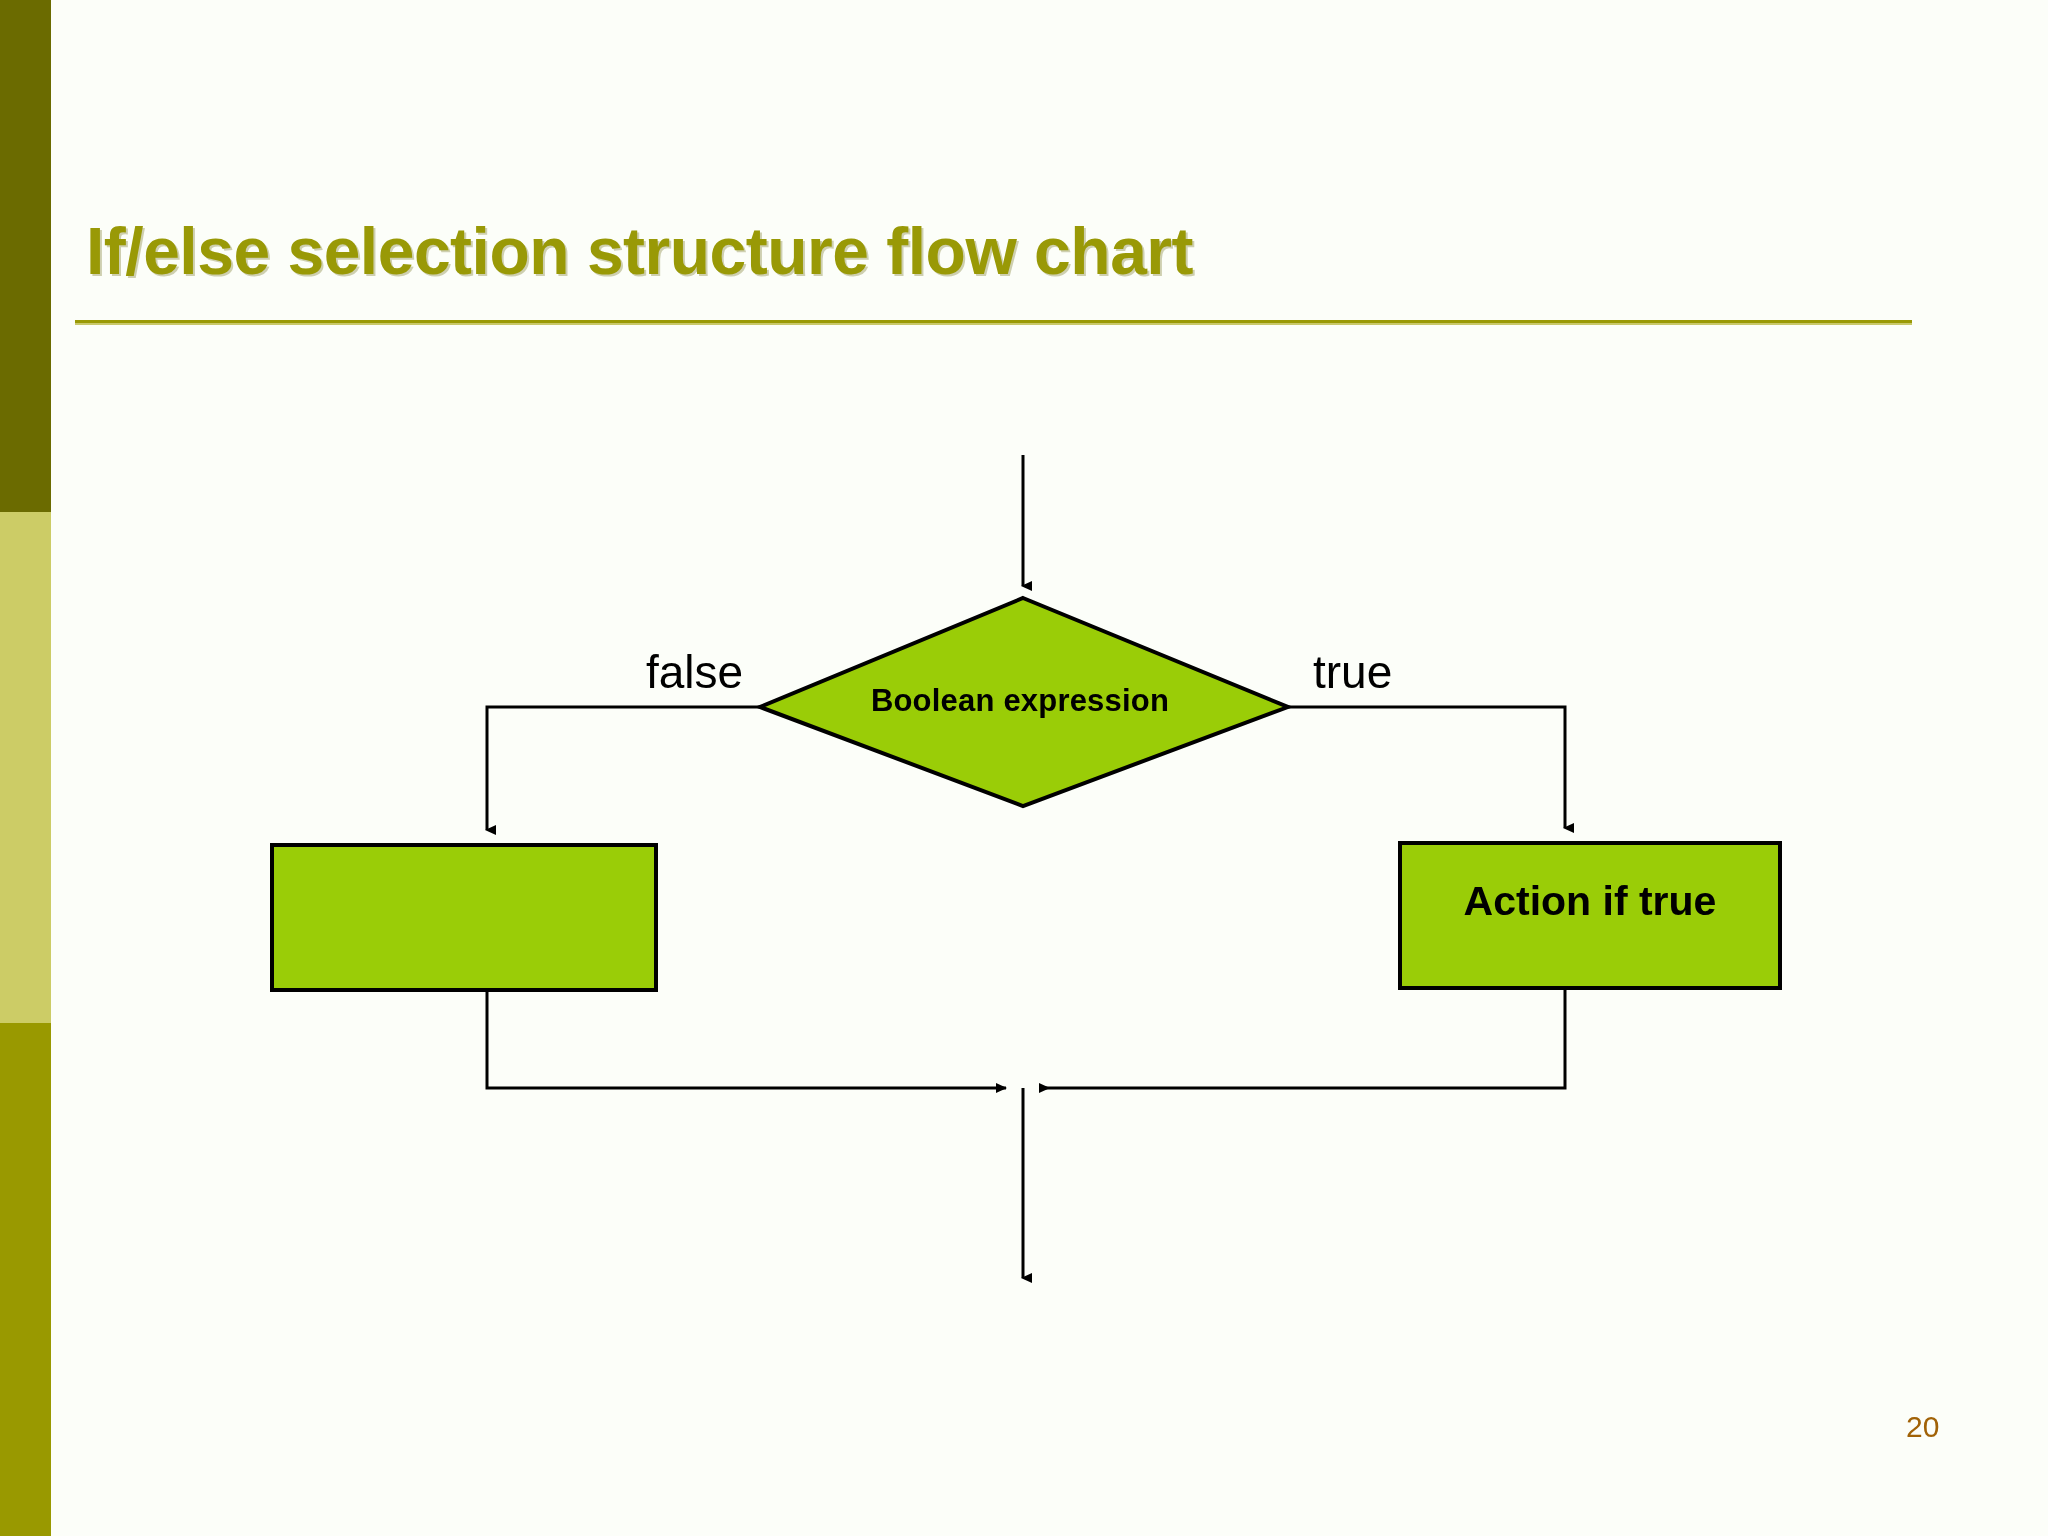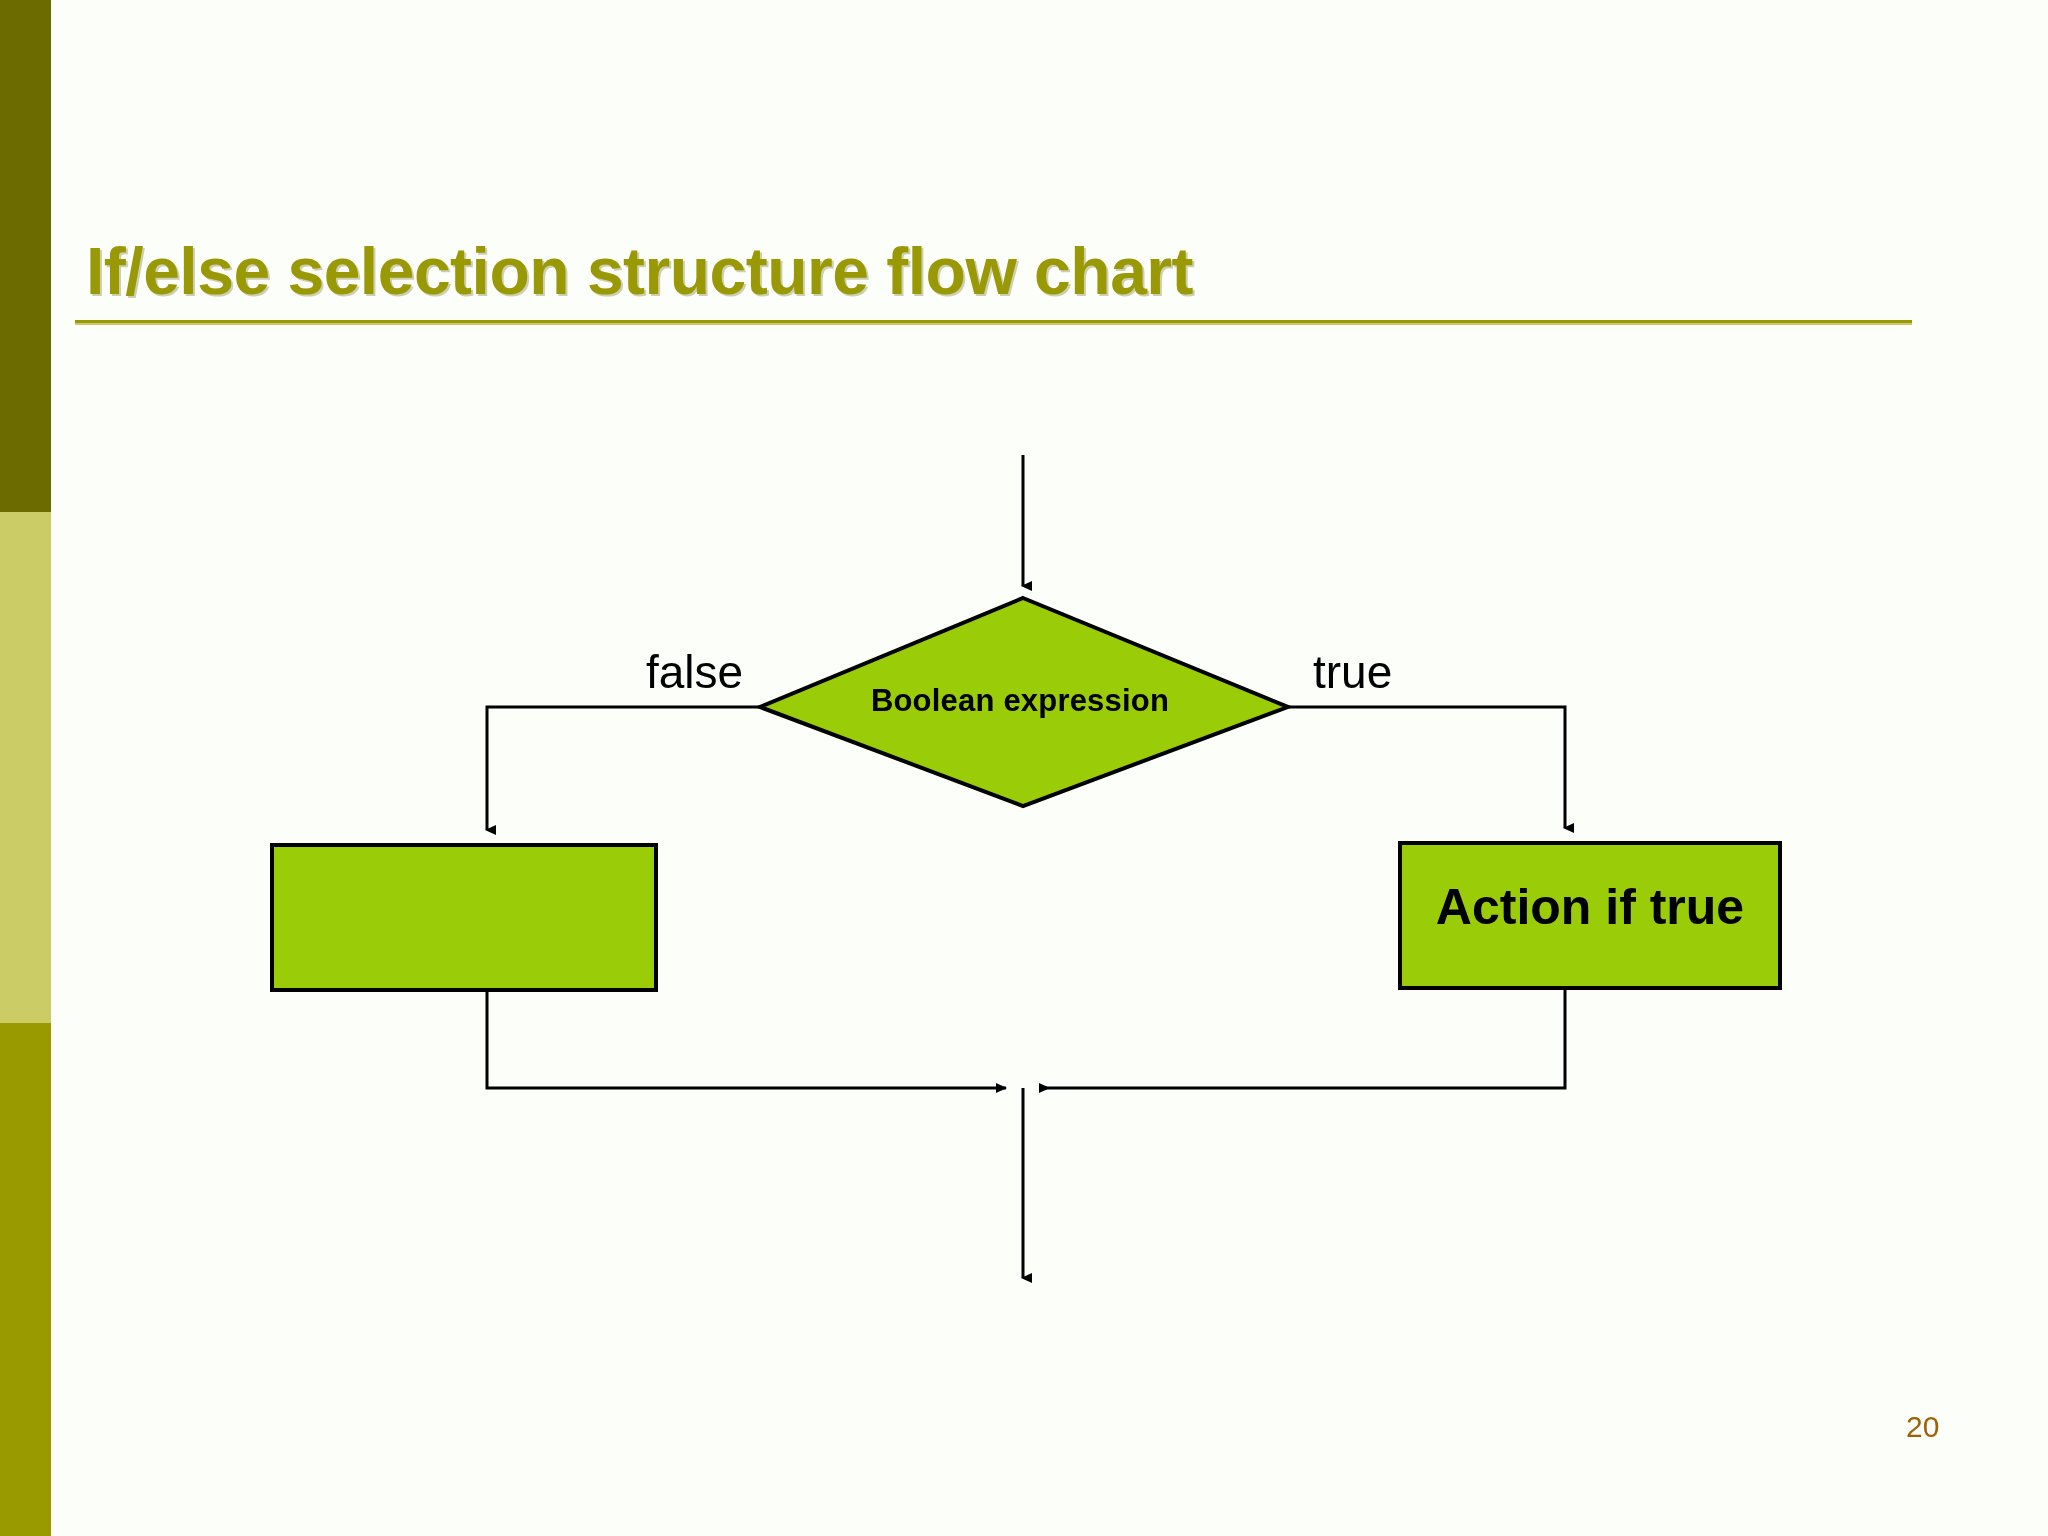--- a/index.html
+++ b/index.html
@@ -79,21 +79,21 @@
   #box-false-label {
     left: 272px;
     top: 890px;
     width: 384px;
     font-size: 41px;
   }
   #box-true-label {
     left: 1400px;
     top: 878px;
     width: 380px;
-    font-size: 50px;
+    font-size: 41px;
   }
   .edge-label {
     position: absolute;
     font-size: 46px;
     font-weight: normal;
     color: #000000;
     white-space: nowrap;
   }
   #label-false { left: 646px; top: 645px; }
   #label-true  { left: 1313px; top: 645px; }
@@ -109,21 +109,21 @@
 </style>
 </head>
 <body style="background: rgb(252, 254, 249);">
 
 <div id="sidebar">
   <div class="side-seg" id="side-top" style="background: rgb(107, 107, 0);"></div>
   <div class="side-seg" id="side-mid" style="background: rgb(204, 204, 102);"></div>
   <div class="side-seg" id="side-bottom" style="background: rgb(153, 153, 0);"></div>
 </div>
 
-<div id="title" style="color: rgb(153, 153, 6); margin-top: 20px;">If/else selection structure flow chart</div>
+<div id="title" style="color: rgb(153, 153, 6);">If/else selection structure flow chart</div>
 <div id="title-rule"></div>
 
 <div id="flowchart">
   <svg id="flow-svg" width="2048" height="1536" viewBox="0 0 2048 1536">
     <defs>
       <marker id="arrow-down" markerWidth="14" markerHeight="14" refX="5" refY="9" orient="auto" markerUnits="userSpaceOnUse">
         <path d="M0,0 L10,0 L5,11 Z" fill="#000000"></path>
       </marker>
       <marker id="arrow-right" markerWidth="14" markerHeight="14" refX="10" refY="5" orient="auto" markerUnits="userSpaceOnUse">
         <path d="M0,0 L11,5 L0,10 Z" fill="#000000"></path>

